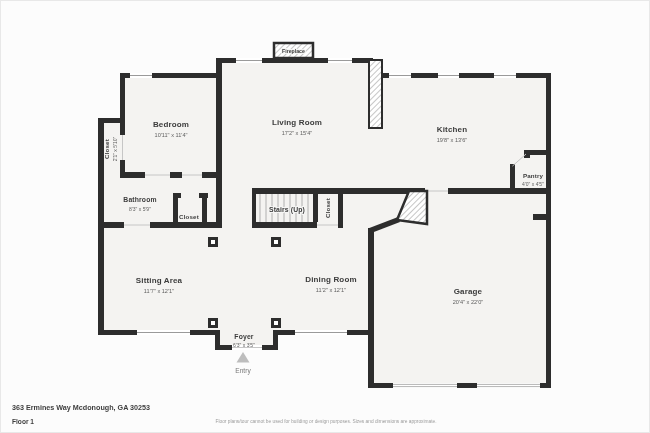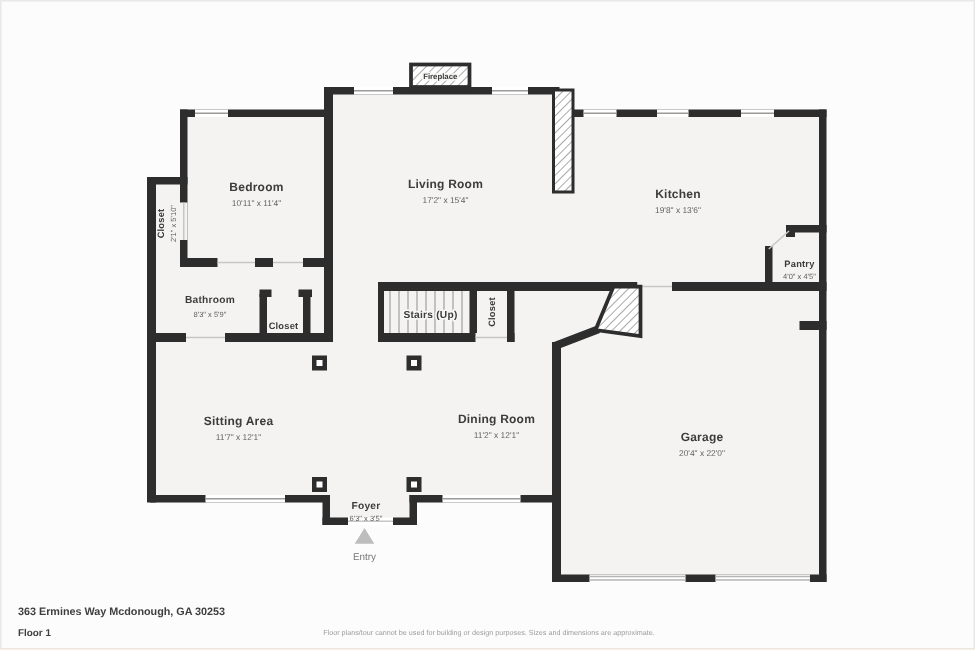--- a/index.html
+++ b/index.html
@@ -1,16 +1,16 @@
 <!DOCTYPE html>
 <html><head>
 <meta charset="utf-8">
 <style>
   html,body{margin:0;padding:0;background:#fff;}
-  .canvas{position:relative;width:650px;height:433px;background:#fdba74;overflow:hidden;
+  .canvas{position:relative;width:650px;height:433px;background:#b91c1c;overflow:hidden;
           font-family:"Liberation Sans",sans-serif;}
   svg{display:block;}
   .rn{font:700 8px "Liberation Sans",sans-serif;fill:#3c3c3c;text-anchor:middle;letter-spacing:.15px;}
   .rd{font:400 5.6px "Liberation Sans",sans-serif;fill:#5f5f5f;text-anchor:middle;}
   .rn-sm{font-size:6.8px;}
   .rn-xs{font-size:6.2px;}
   .rd-xs{font-size:5px;}
   .halo{paint-order:stroke;stroke:#f6f6f5;stroke-width:2.2px;stroke-linejoin:round;}
   .fp{font:700 5.2px "Liberation Sans",sans-serif;fill:#3a3a3a;text-anchor:middle;}
   .entry-t{font:400 6.6px "Liberation Sans",sans-serif;fill:#787878;text-anchor:middle;}

